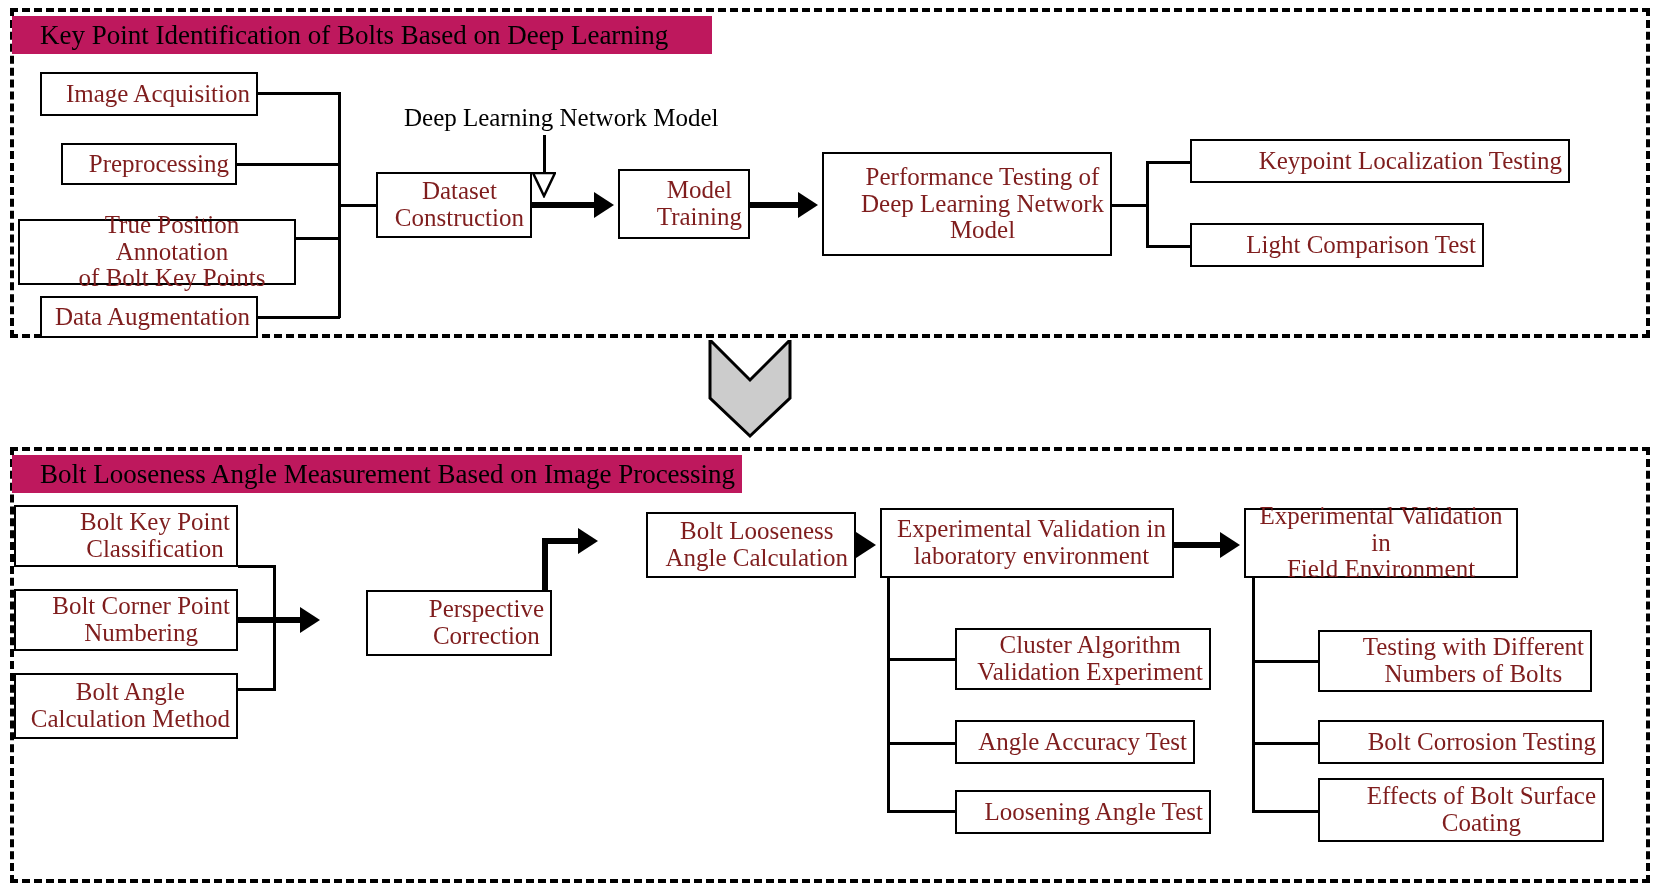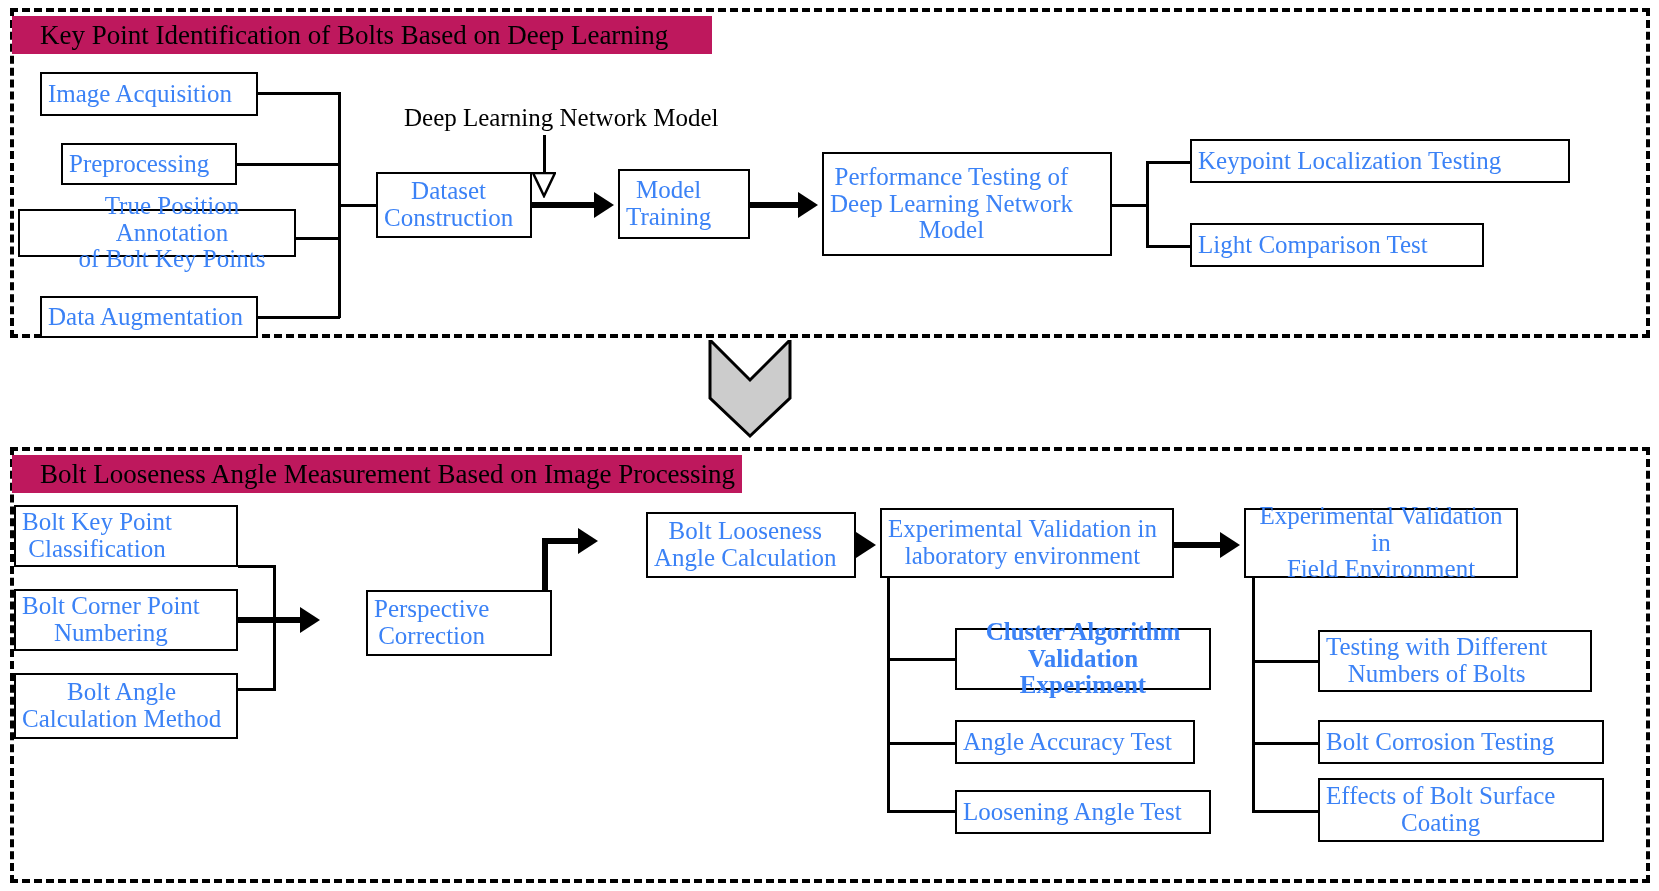--- a/index.html
+++ b/index.html
@@ -37,23 +37,23 @@
   #title-bottom { left: 12px; top: 455px; width: 730px; height: 38px; }
 
   
   .box {
     position: absolute;
     border: 2.5px solid #000000;
     background: #ffffff;
     box-sizing: border-box;
     display: flex;
     align-items: center;
-    justify-content: flex-start;
+    justify-content: flex-end;
     text-align: center;
-    color: #3b82f6;
+    color: #7f1d1d;
     font-size: 25px;
     line-height: 1.07;
     padding: 0 6px;
     z-index: 3;
   }
   .box span { display: block; }
 
   
   .ln {
     position: absolute;
@@ -100,21 +100,21 @@
   <div class="panel-title" id="title-top">Key Point Identification of Bolts Based on Deep Learning</div>
 
   <div class="box" id="b-image-acq" style="left:40px;  top:72px;  width:218px; height:44px;">
     <span>Image Acquisition</span>
   </div>
 
   <div class="box" id="b-preproc" style="left:61px;  top:143px; width:176px; height:42px;">
     <span>Preprocessing</span>
   </div>
 
-  <div class="box" id="b-truepos" style="left:18px;  top:209px; width:278px; height:48px;padding-left:36px;">
+  <div class="box" id="b-truepos" style="left:18px;  top:219px; width:278px; height:66px;padding-left:36px;">
     <div>
       <span>True Position Annotation</span>
       <span>of Bolt Key Points</span>
     </div>
   </div>
 
   <div class="box" id="b-dataaug" style="left:40px;  top:296px; width:218px; height:42px;">
     <span>Data Augmentation</span>
   </div>
 
@@ -244,21 +244,21 @@
       <span>Experimental Validation in</span>
       <span>Field Environment</span>
     </div>
   </div>
 
   <div class="ln thin-v" style="left:887px; top:578px; height:233px;"></div>
   <div class="ln thin-h" style="left:887px; top:658px; width:70px;"></div>
   <div class="ln thin-h" style="left:887px; top:742px; width:70px;"></div>
   <div class="ln thin-h" style="left:887px; top:810px; width:70px;"></div>
 
-  <div class="box" id="b-cluster" style="left:955px; top:628px; width:256px; height:62px;font-weight:bold;">
+  <div class="box" id="b-cluster" style="left:955px; top:628px; width:256px; height:62px;">
     <div>
       <span>Cluster Algorithm</span>
       <span>Validation Experiment</span>
     </div>
   </div>
 
   <div class="box" id="b-angacc" style="left:955px; top:720px; width:240px; height:44px;">
     <span>Angle Accuracy Test</span>
   </div>
 

